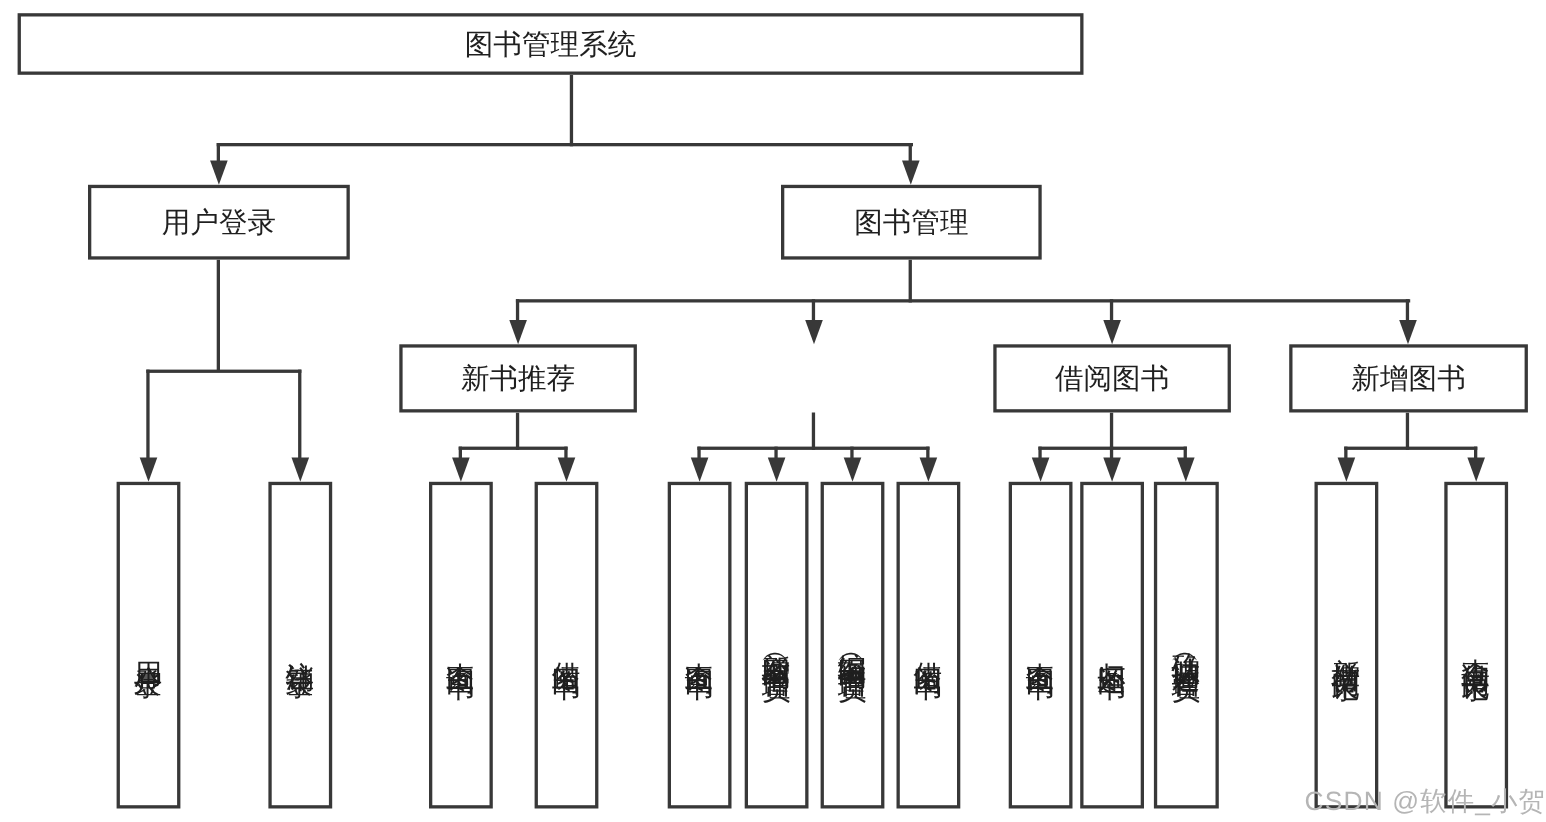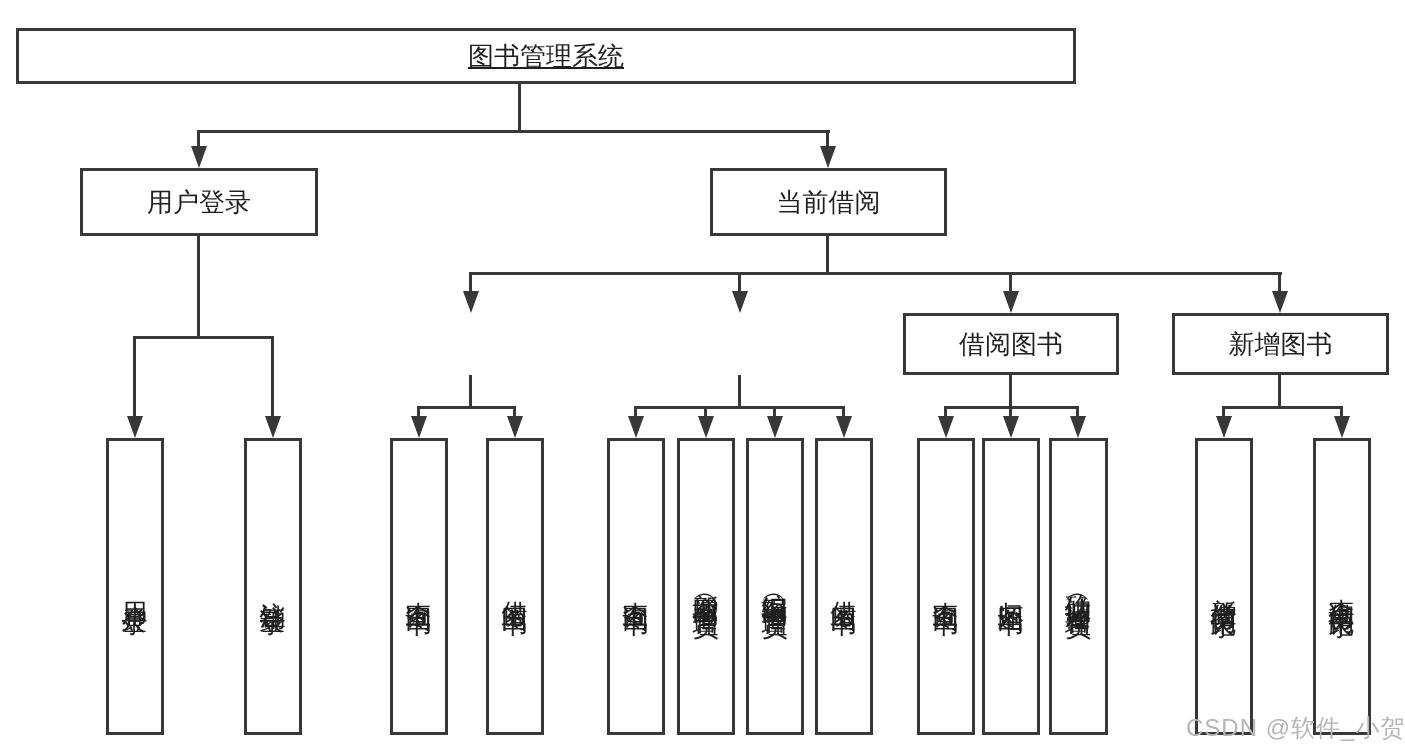--- a/index.html
+++ b/index.html
@@ -51,56 +51,59 @@
     letter-spacing: 1px;
     z-index: 6;
     white-space: nowrap;
   }
 </style>
 </head>
 <body>
 
 <div id="canvas">
 
-  <div class="box hbox" style="left:16px; top:28px; width:1060px; height:56px;text-decoration:underline;">
+  <div class="box hbox" style="left:16px; top:12px; width:969px; height:56px;">
     <span>图书管理系统</span>
   </div>
 
   <div class="vline" style="left:518px; top:68px; height:65px;"></div>
   <div class="hline" style="left:197px; top:130px; width:633px;"></div>
   <div class="vline" style="left:197px; top:130px; height:18px;"></div>
   <div class="arrow" style="left:191px; top:146px;"></div>
   <div class="vline" style="left:826px; top:130px; height:18px;"></div>
   <div class="arrow" style="left:820px; top:146px;"></div>
 
   <div class="box hbox" style="left:80px; top:168px; width:238px; height:68px;">
     <span>用户登录</span>
   </div>
   <div class="box hbox" style="left:710px; top:168px; width:237px; height:68px;">
-    <span>当前借阅</span>
+    <span>图书管理</span>
   </div>
 
   <div class="vline" style="left:197px; top:236px; height:102px;"></div>
   <div class="hline" style="left:133px; top:336px; width:141px;"></div>
   <div class="vline" style="left:133px; top:336px; height:82px;"></div>
   <div class="arrow" style="left:127px; top:416px;"></div>
   <div class="vline" style="left:271px; top:336px; height:82px;"></div>
   <div class="arrow" style="left:265px; top:416px;"></div>
 
   <div class="vline" style="left:826px; top:236px; height:39px;"></div>
   <div class="hline" style="left:469px; top:272px; width:813px;"></div>
   <div class="vline" style="left:469px; top:272px; height:21px;"></div>
   <div class="arrow" style="left:463px; top:291px;"></div>
   <div class="vline" style="left:738px; top:272px; height:21px;"></div>
   <div class="arrow" style="left:732px; top:291px;"></div>
   <div class="vline" style="left:1009px; top:272px; height:21px;"></div>
   <div class="arrow" style="left:1003px; top:291px;"></div>
   <div class="vline" style="left:1278px; top:272px; height:21px;"></div>
   <div class="arrow" style="left:1272px; top:291px;"></div>
 
+  <div class="box hbox" style="left:363px; top:313px; width:216px; height:62px;">
+    <span>新书推荐</span>
+  </div>
   <div class="box hbox" style="left:903px; top:313px; width:216px; height:62px;">
     <span>借阅图书</span>
   </div>
   <div class="box hbox" style="left:1172px; top:313px; width:217px; height:62px;">
     <span>新增图书</span>
   </div>
 
   <div class="vline" style="left:469px; top:375px; height:34px;"></div>
   <div class="hline" style="left:417px; top:406px; width:99px;"></div>
   <div class="vline" style="left:417px; top:406px; height:12px;"></div>

